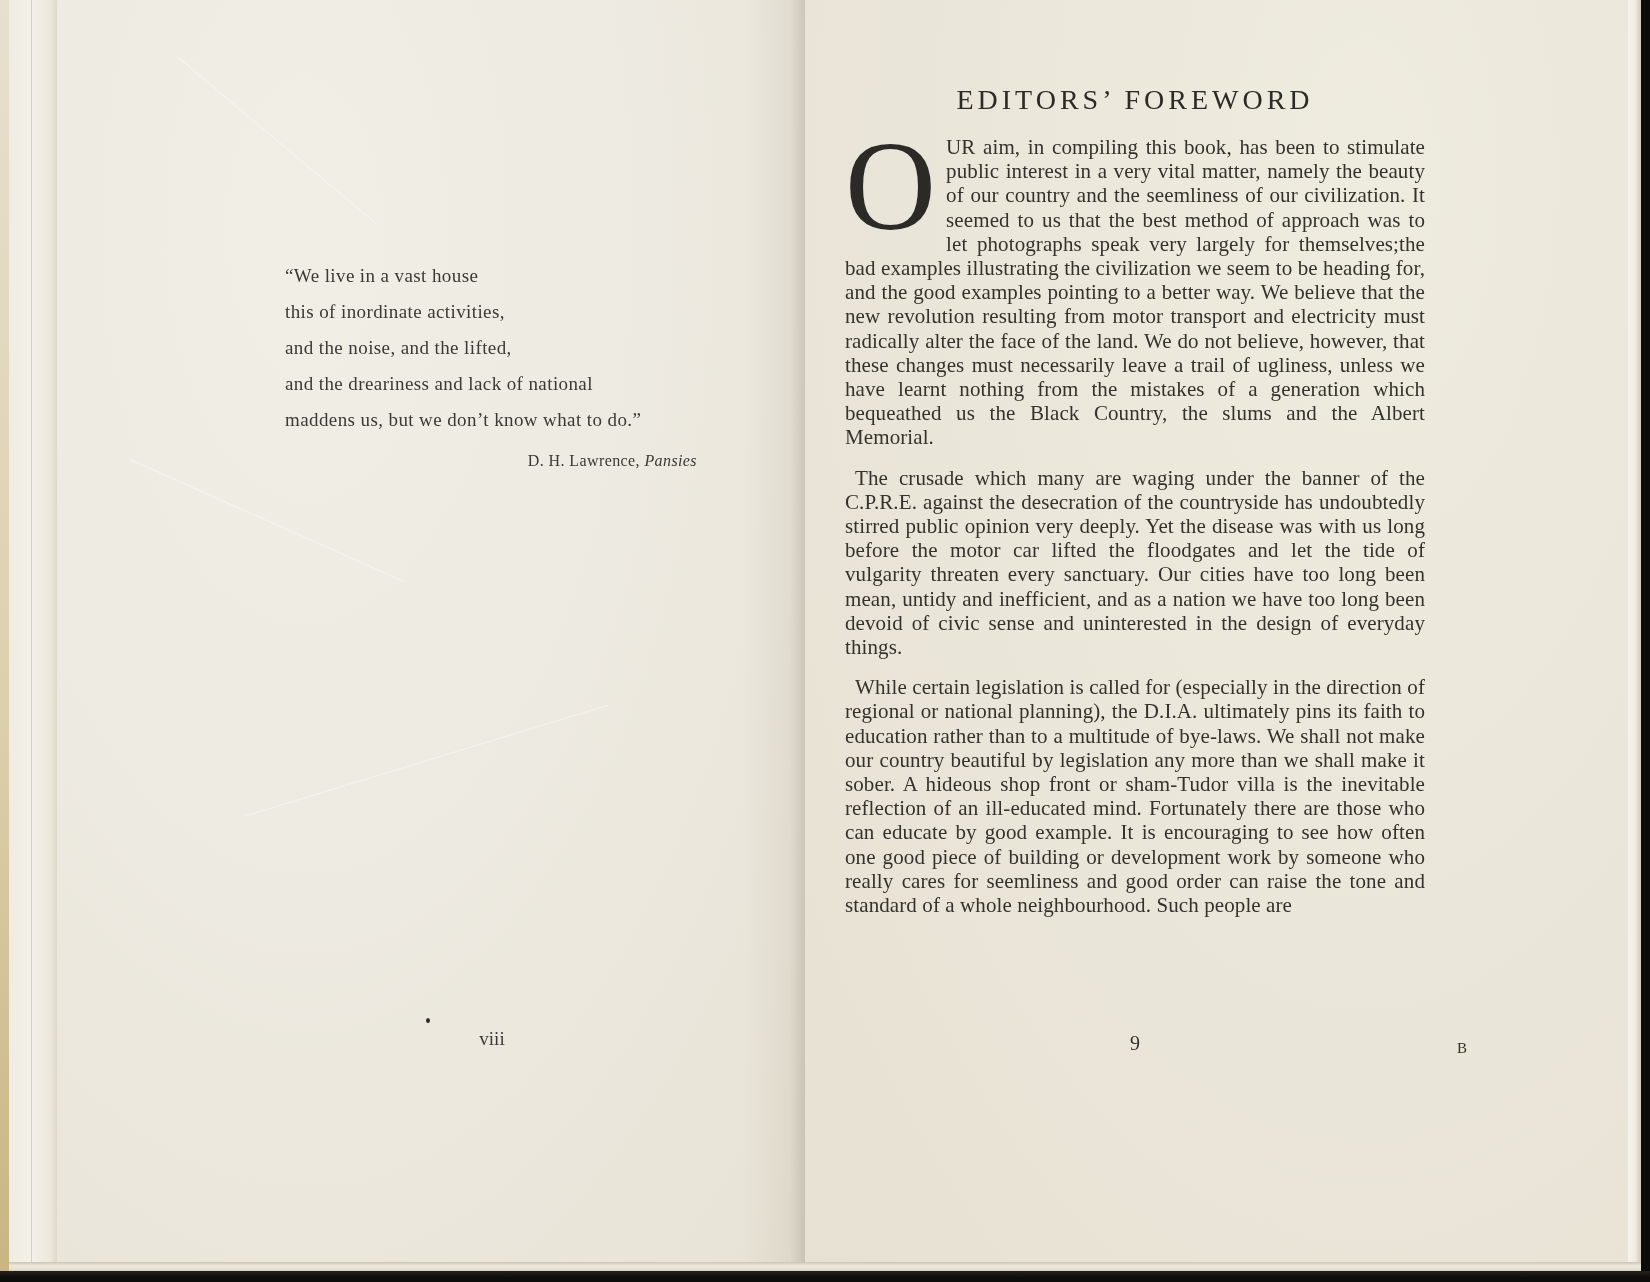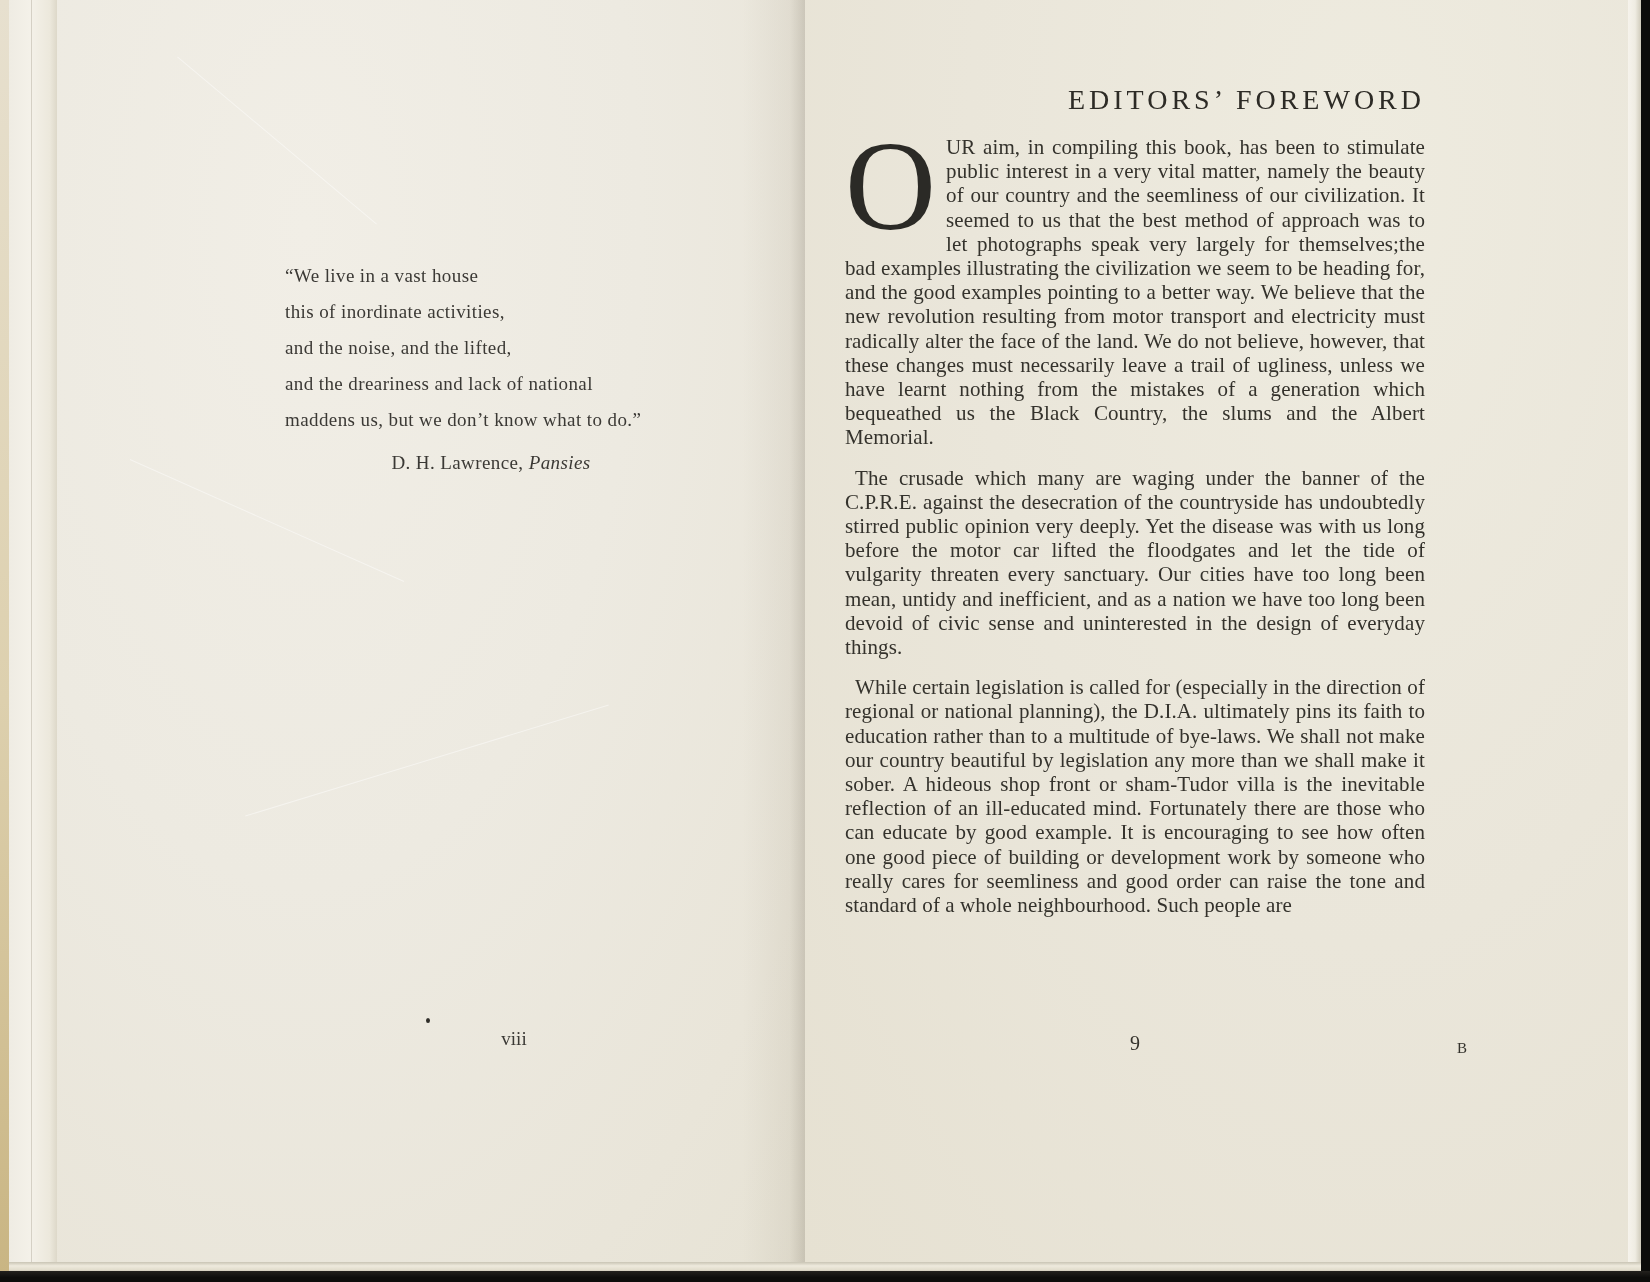--- a/index.html
+++ b/index.html
@@ -78,38 +78,38 @@
   .quote {
     position: absolute; left: 228px; top: 266px; width: 420px;
     color: #3b3935; font-size: 19px;
   }
   .quote p {
     margin: 0 0 17px 0; line-height: 19px;
     letter-spacing: 0.4px;
   }
   .attribution {
     position: absolute; left: 228px; top: 452px; width: 412px;
-    text-align: center; font-size: 19px; color: #3b3935;
+    text-align: right; font-size: 16px; color: #3b3935;
     letter-spacing: 0.4px;
   }
   .folio-left {
-    position: absolute; left: 422px; top: 1028px; width: 70px;
+    position: absolute; left: 400px; top: 1028px; width: 70px;
     text-align: center; font-size: 19px; color: #3b3935;
   }
   .speck {
     position: absolute; left: 369px; top: 1018px; width: 4px; height: 5px;
     border-radius: 50%; background: #2e2c28;
   }
   
   .rp-col {
     position: absolute; left: 40px; top: 0; width: 580px;
   }
   .rp-heading {
     margin: 84px 0 0 0;
-    text-align: right;
+    text-align: center;
     font-size: 28px; font-weight: normal;
     letter-spacing: 4px;
     color: #2d2b26;
   }
   .body-par {
     margin: 0;
     font-size: 21px; line-height: 24.2px;
     text-align: justify;
     color: #34322c;
     letter-spacing: 0.1px;

